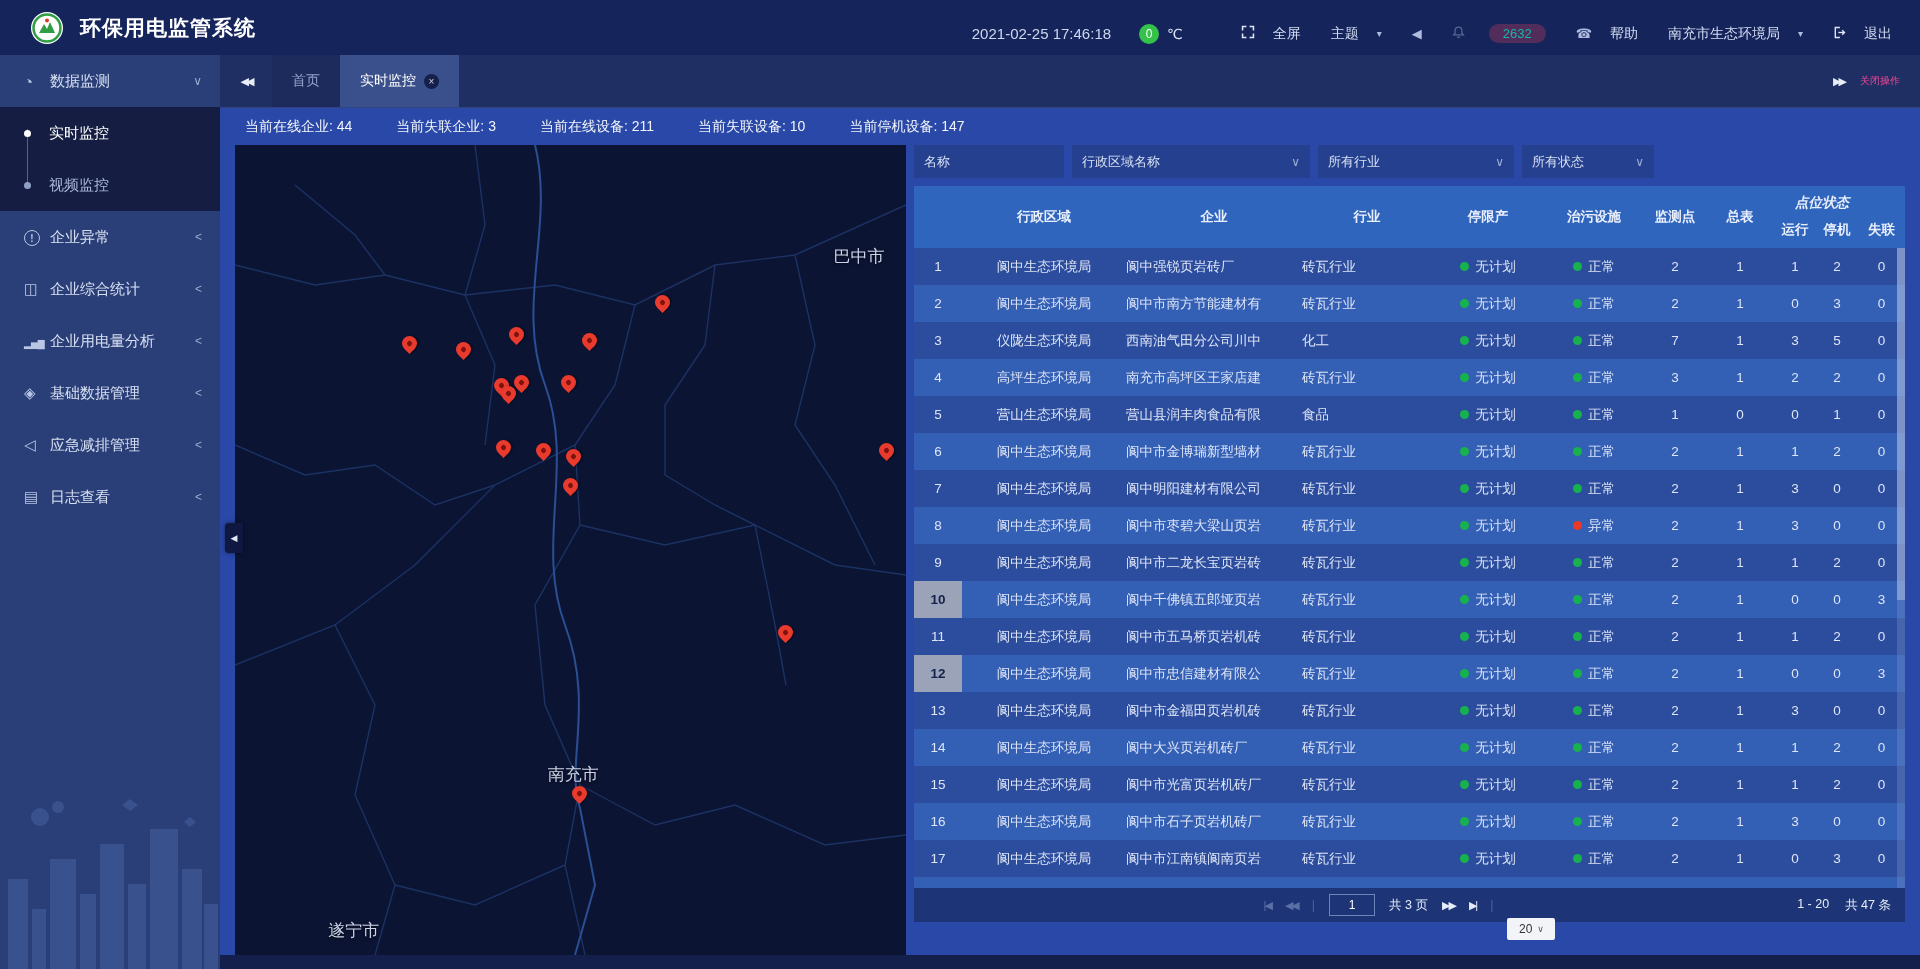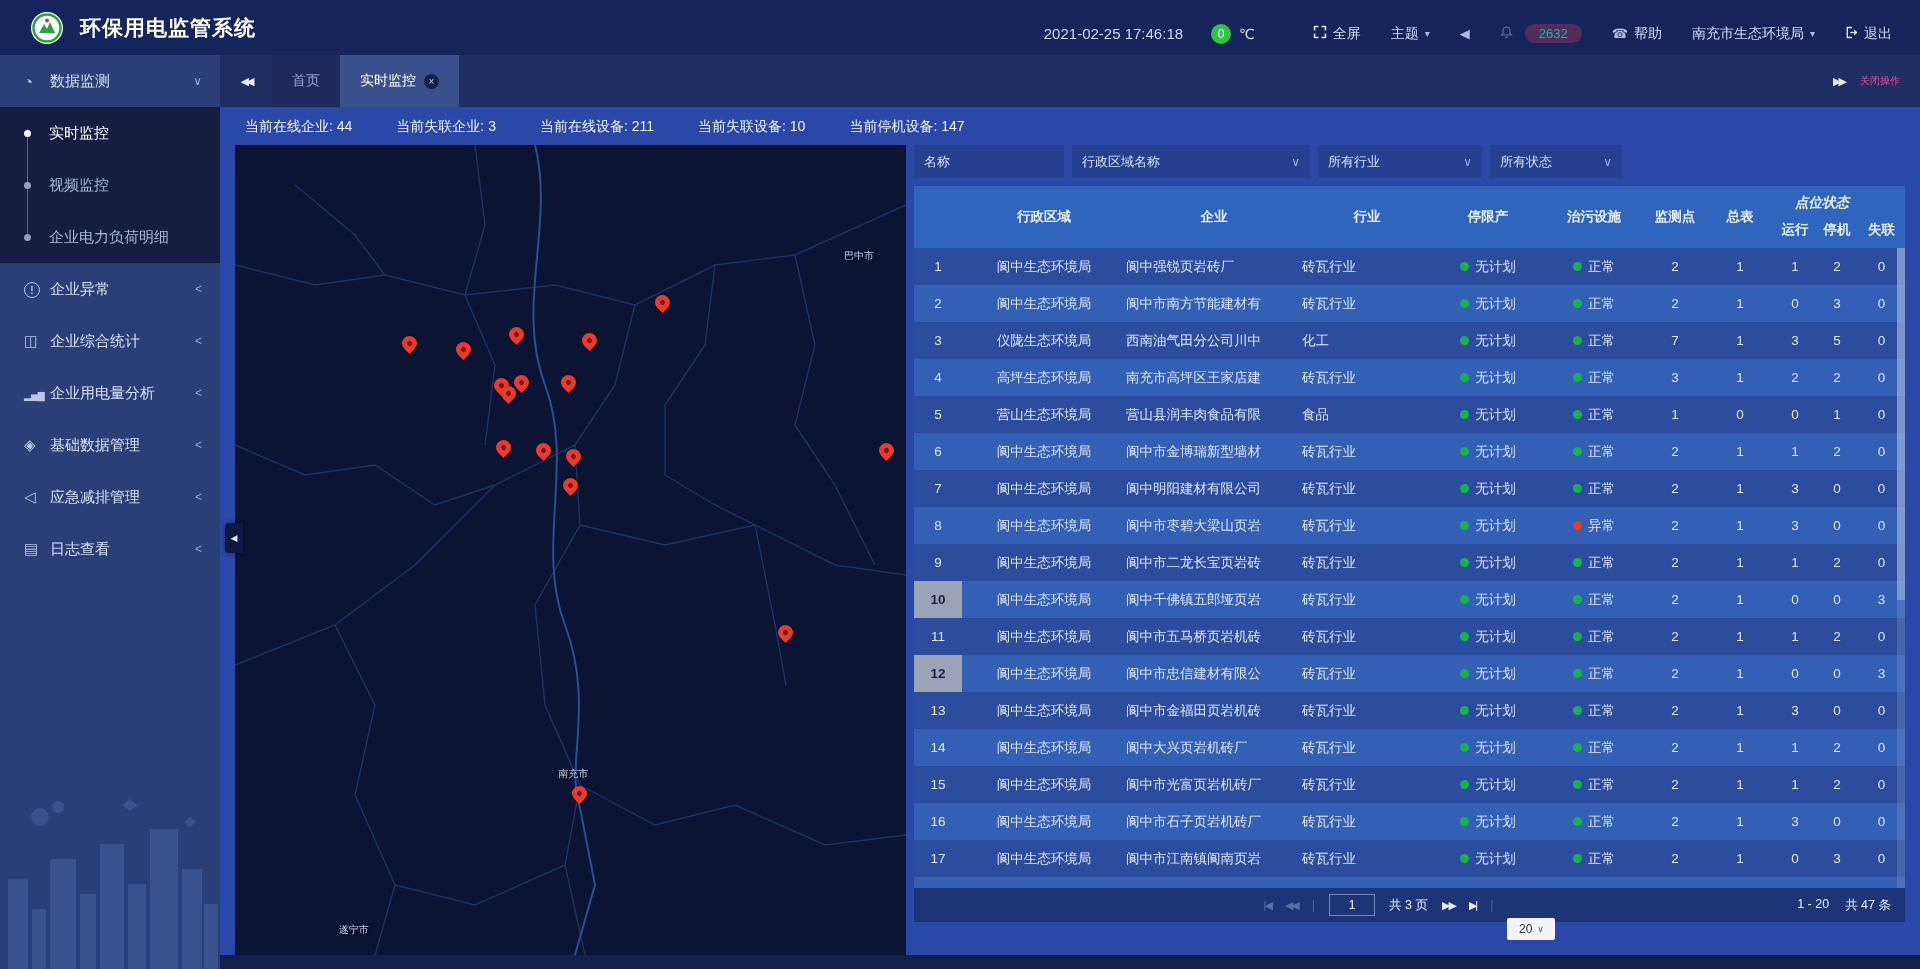--- a/index.html
+++ b/index.html
@@ -9,21 +9,21 @@
 
   
   .top-header { height:55px; background:#16245c; display:flex; align-items:center; flex:0 0 55px; }
   .logo-wrap { width:34px; height:34px; margin-left:30px; flex:0 0 auto; }
   .app-title { color:#ffffff; font-size:21px; font-weight:bold; margin-left:16px; letter-spacing:1px; }
   .hdr-right { margin-left:auto; display:flex; align-items:center; padding-right:28px;margin-top:12px; }
   .hdr-datetime { color:#cdd7ee; font-size:15px; }
   .temp-badge { width:20px; height:20px; border-radius:50%; background:#35c24a; color:#fff;
     font-size:12px; display:flex; align-items:center; justify-content:center; margin-left:28px; }
   .temp-unit { color:#dfe6f6; font-size:14px; margin-left:8px; }
-  .hdr-item { display:flex; align-items:center; color:#d3ddf2; font-size:14px; margin-left:30px; cursor:pointer; gap:6px; }
+  .hdr-item { display:flex; align-items:center; color:#d3ddf2; font-size:14px; margin-left:30px; cursor:pointer; gap:18px; }
   .hdr-item .glyph { font-size:13px; color:#aebbdf; }
   .caret { font-size:10px; color:#aebbdf; }
   .notif-pill { background:rgba(196,62,92,0.35); color:#14b8a6; border-radius:10px;
     padding:2px 14px; font-size:13px; margin-left:6px; }
   .bell-glyph { color:#55658f; }
 
   
   .body-row { flex:1; display:flex; min-height:0; }
 
   
@@ -65,41 +65,41 @@
 
   
   .content { flex:1; background:#2948a7; margin-bottom:14px; min-height:0; display:flex; flex-direction:column; }
   .stats-bar { height:37px; flex:0 0 37px; display:flex; align-items:center; padding-left:25px;
     gap:44px; color:#f2f5fc; font-size:14px; }
   .content-row { display:flex; gap:8px; padding:0 15px; align-items:flex-start; min-height:0; }
 
   
   .map-panel { width:671px; height:810px; flex:0 0 671px; background:#0c1434; position:relative; overflow:visible; }
   .map-svg { position:absolute; inset:0; }
-  .map-label { position:absolute; transform:translate(-50%,-50%); color:#c9d4ea; font-size:10px;
+  .map-label { position:absolute; transform:translate(-50%,-50%); color:#c9d4ea; font-size:17px;
     text-shadow:0 1px 3px rgba(0,0,0,0.8); white-space:nowrap; }
   .pin-wrap { position:absolute; width:16px; height:22px; transform:translate(-50%,-100%); cursor:pointer; }
   .pin { width:15px; height:15px; background:#e93a2e; border-radius:50% 50% 50% 0;
     transform:rotate(-45deg); position:absolute; left:0; top:0; box-shadow:1px 1px 2px rgba(0,0,0,0.5); }
   .pin::after { content:""; position:absolute; width:5px; height:5px; background:#7e120d;
     border-radius:50%; left:5px; top:5px; }
   .map-collapse { position:absolute; left:-10px; top:378px; width:18px; height:30px;
     background:#0e1840; border-radius:4px 0 0 4px; display:flex; align-items:center;
     justify-content:center; color:#dfe6f6; font-size:9px; cursor:pointer; box-shadow:0 0 4px rgba(0,0,0,.5); }
 
   
   .right-panel { flex:1; height:777px; display:flex; flex-direction:column; min-width:0; }
   .filter-row { height:33px; flex:0 0 33px; display:flex; gap:8px; margin-bottom:8px; }
   .filter-box { background:#24408f; height:33px; display:flex; align-items:center;
     padding:0 10px; color:#d7e0f2; font-size:13px; cursor:pointer; }
   .filter-box .fb-label { flex:1; }
   .filter-box .fb-caret { color:#9fb0d8; font-size:12px; margin-left:8px; }
   .f-name { width:150px; }
   .f-region { width:238px; }
-  .f-industry { width:164px; }
+  .f-industry { width:196px; }
   .f-status { width:132px; }
   input.name-input { background:transparent; border:none; outline:none; color:#e8eefc;
     font-size:13px; width:100%; font-family:inherit; }
   input.name-input::placeholder { color:#d7e0f2; opacity:1; }
 
   
   :root { --cols: 48px 164px 176px 130px 112px 100px 62px 68px 42px 42px 1fr; }
   .thead { height:62px; flex:0 0 62px; background:#2f65bd; display:grid;
     grid-template-columns:var(--cols); align-items:center; position:relative;
     color:#e9effc; font-size:13.5px; font-weight:bold; }
@@ -215,24 +215,20 @@
           </div>
           <div class="submenu">
             <span class="sub-line"></span>
             <div class="sub-item active">
               <span class="dot"></span>
               <span>实时监控</span>
             </div>
             <div class="sub-item">
               <span class="dot"></span>
               <span>视频监控</span>
-            </div>
-            <div class="sub-item">
-              <span class="dot"></span>
-              <span>企业电力负荷明细</span>
             </div>
           </div>
           <div class="side-item">
             <span class="s-icon"><span class="icon-alert">!</span></span>
             <span class="s-label">企业异常</span>
             <span class="s-caret">&lt;</span>
           </div>
           <div class="side-item">
             <span class="s-icon">◫</span>
             <span class="s-label">企业综合统计</span>

